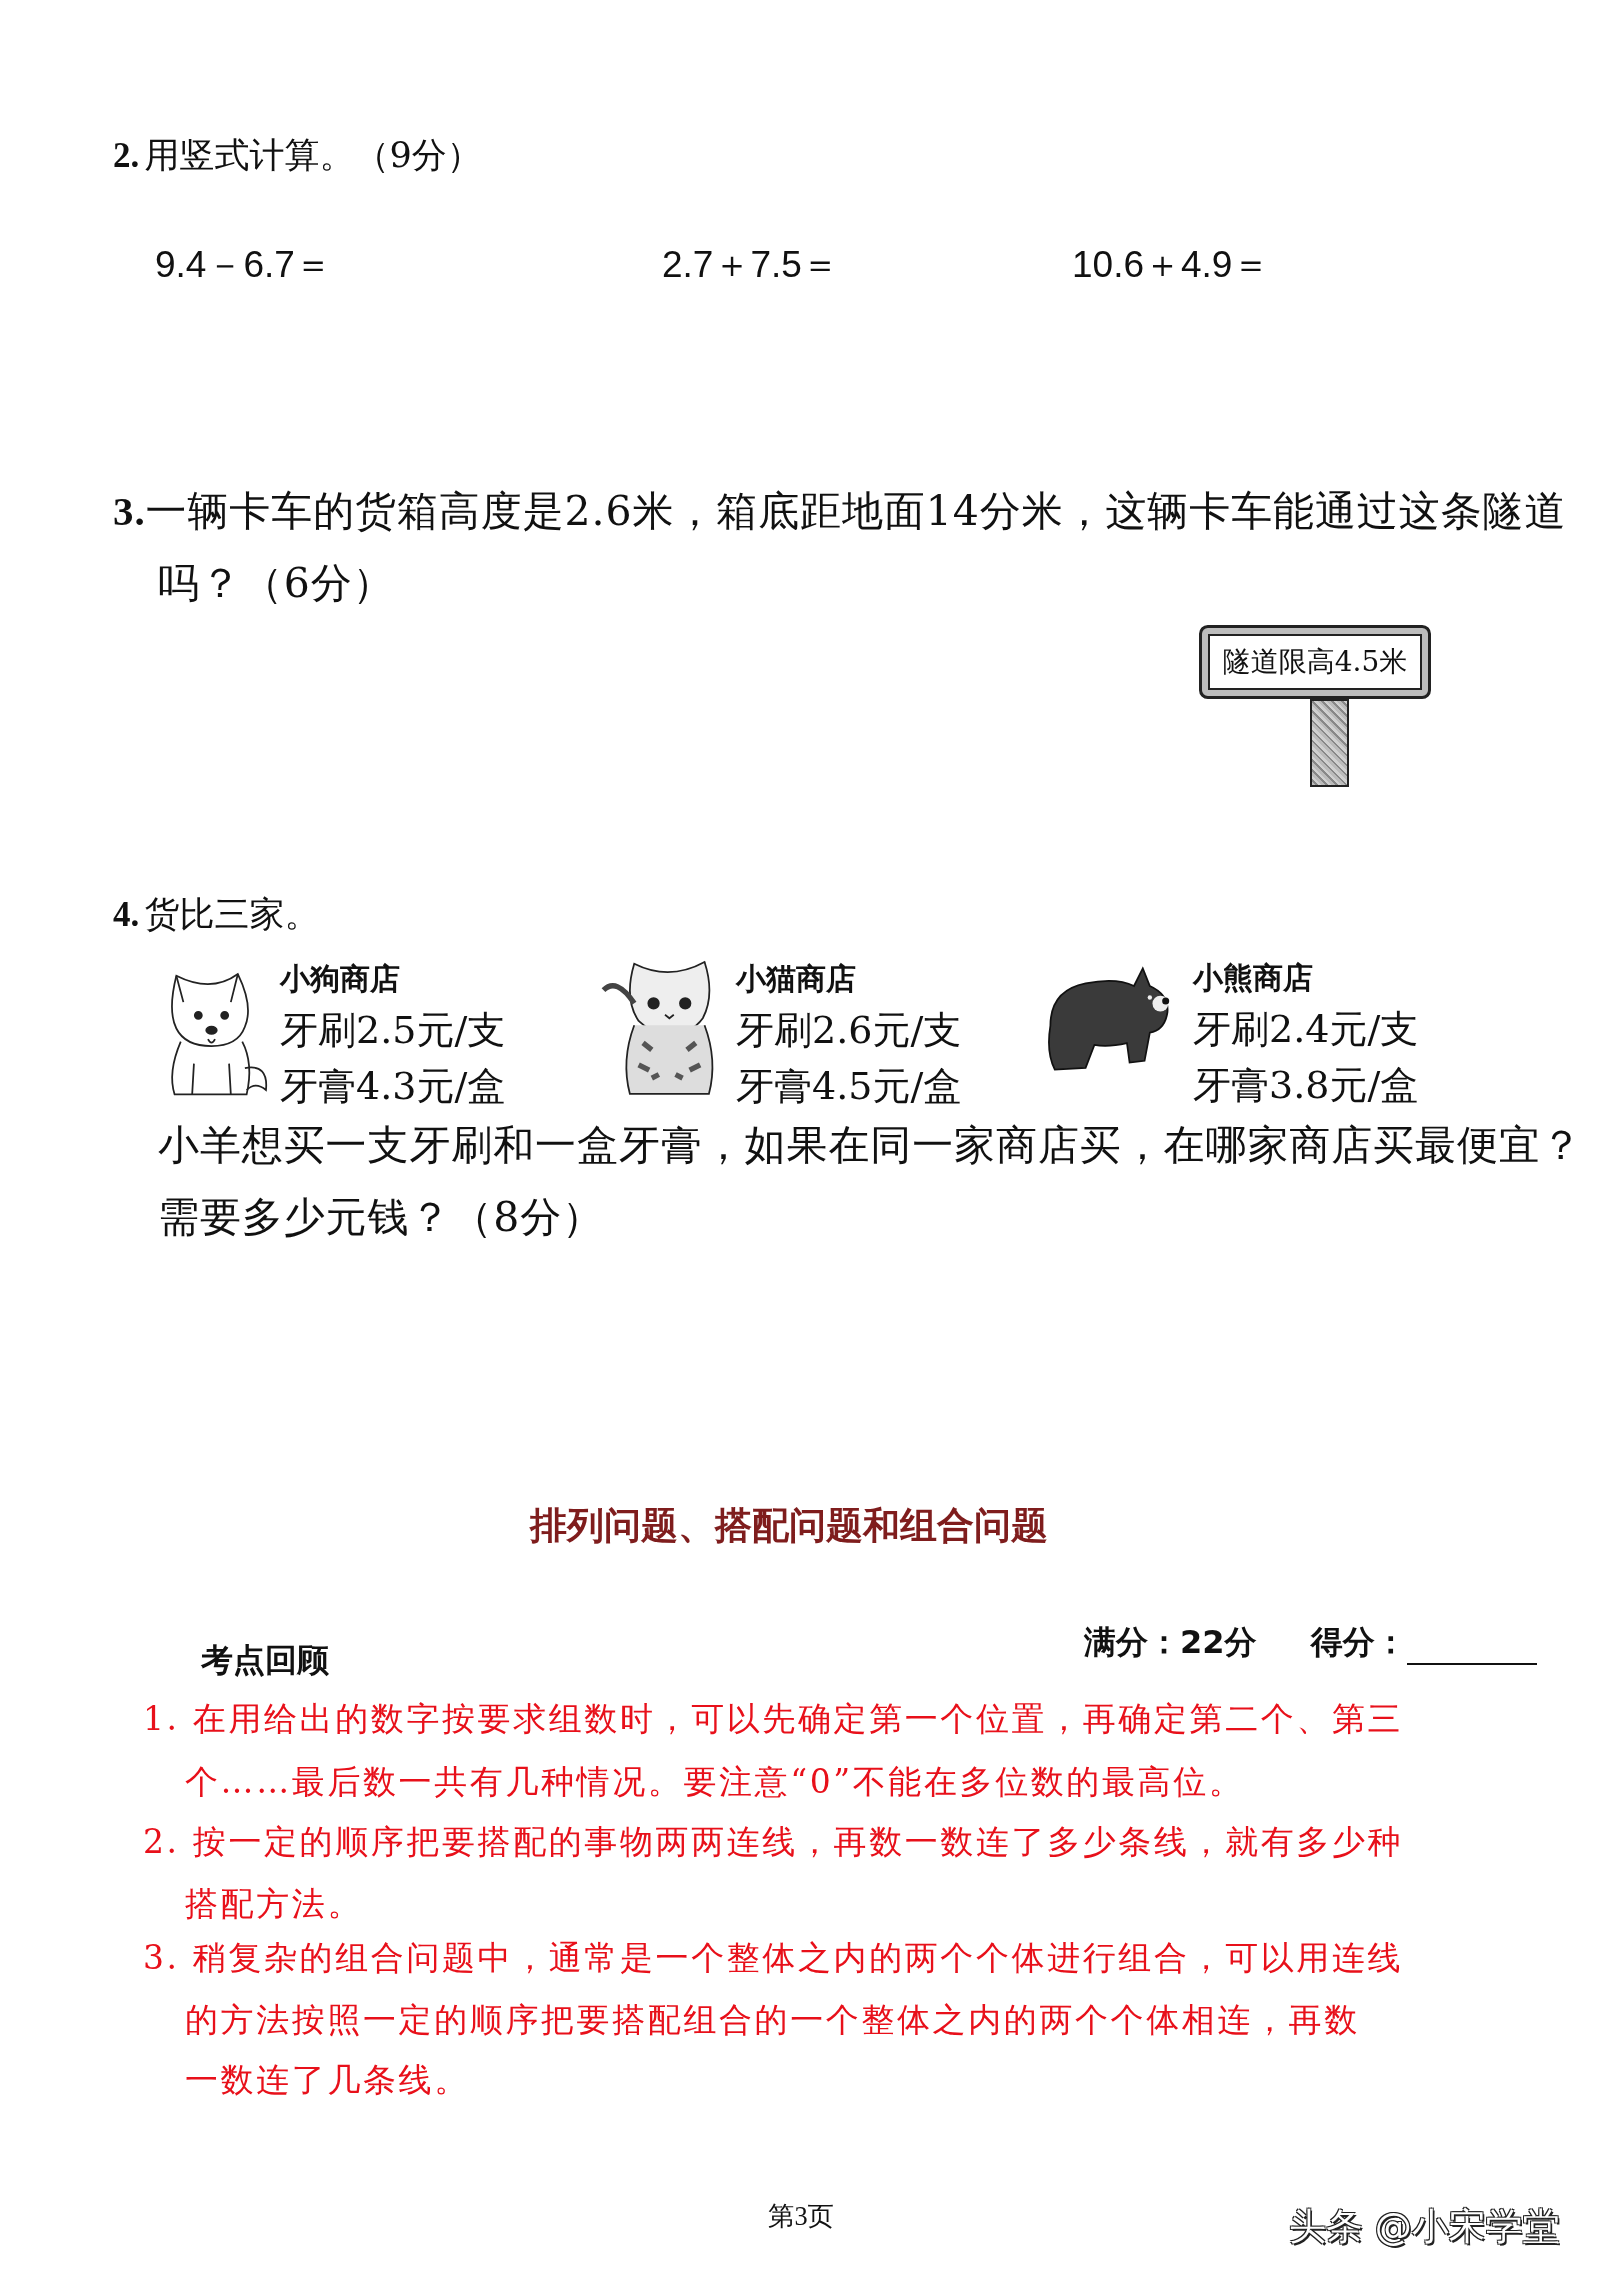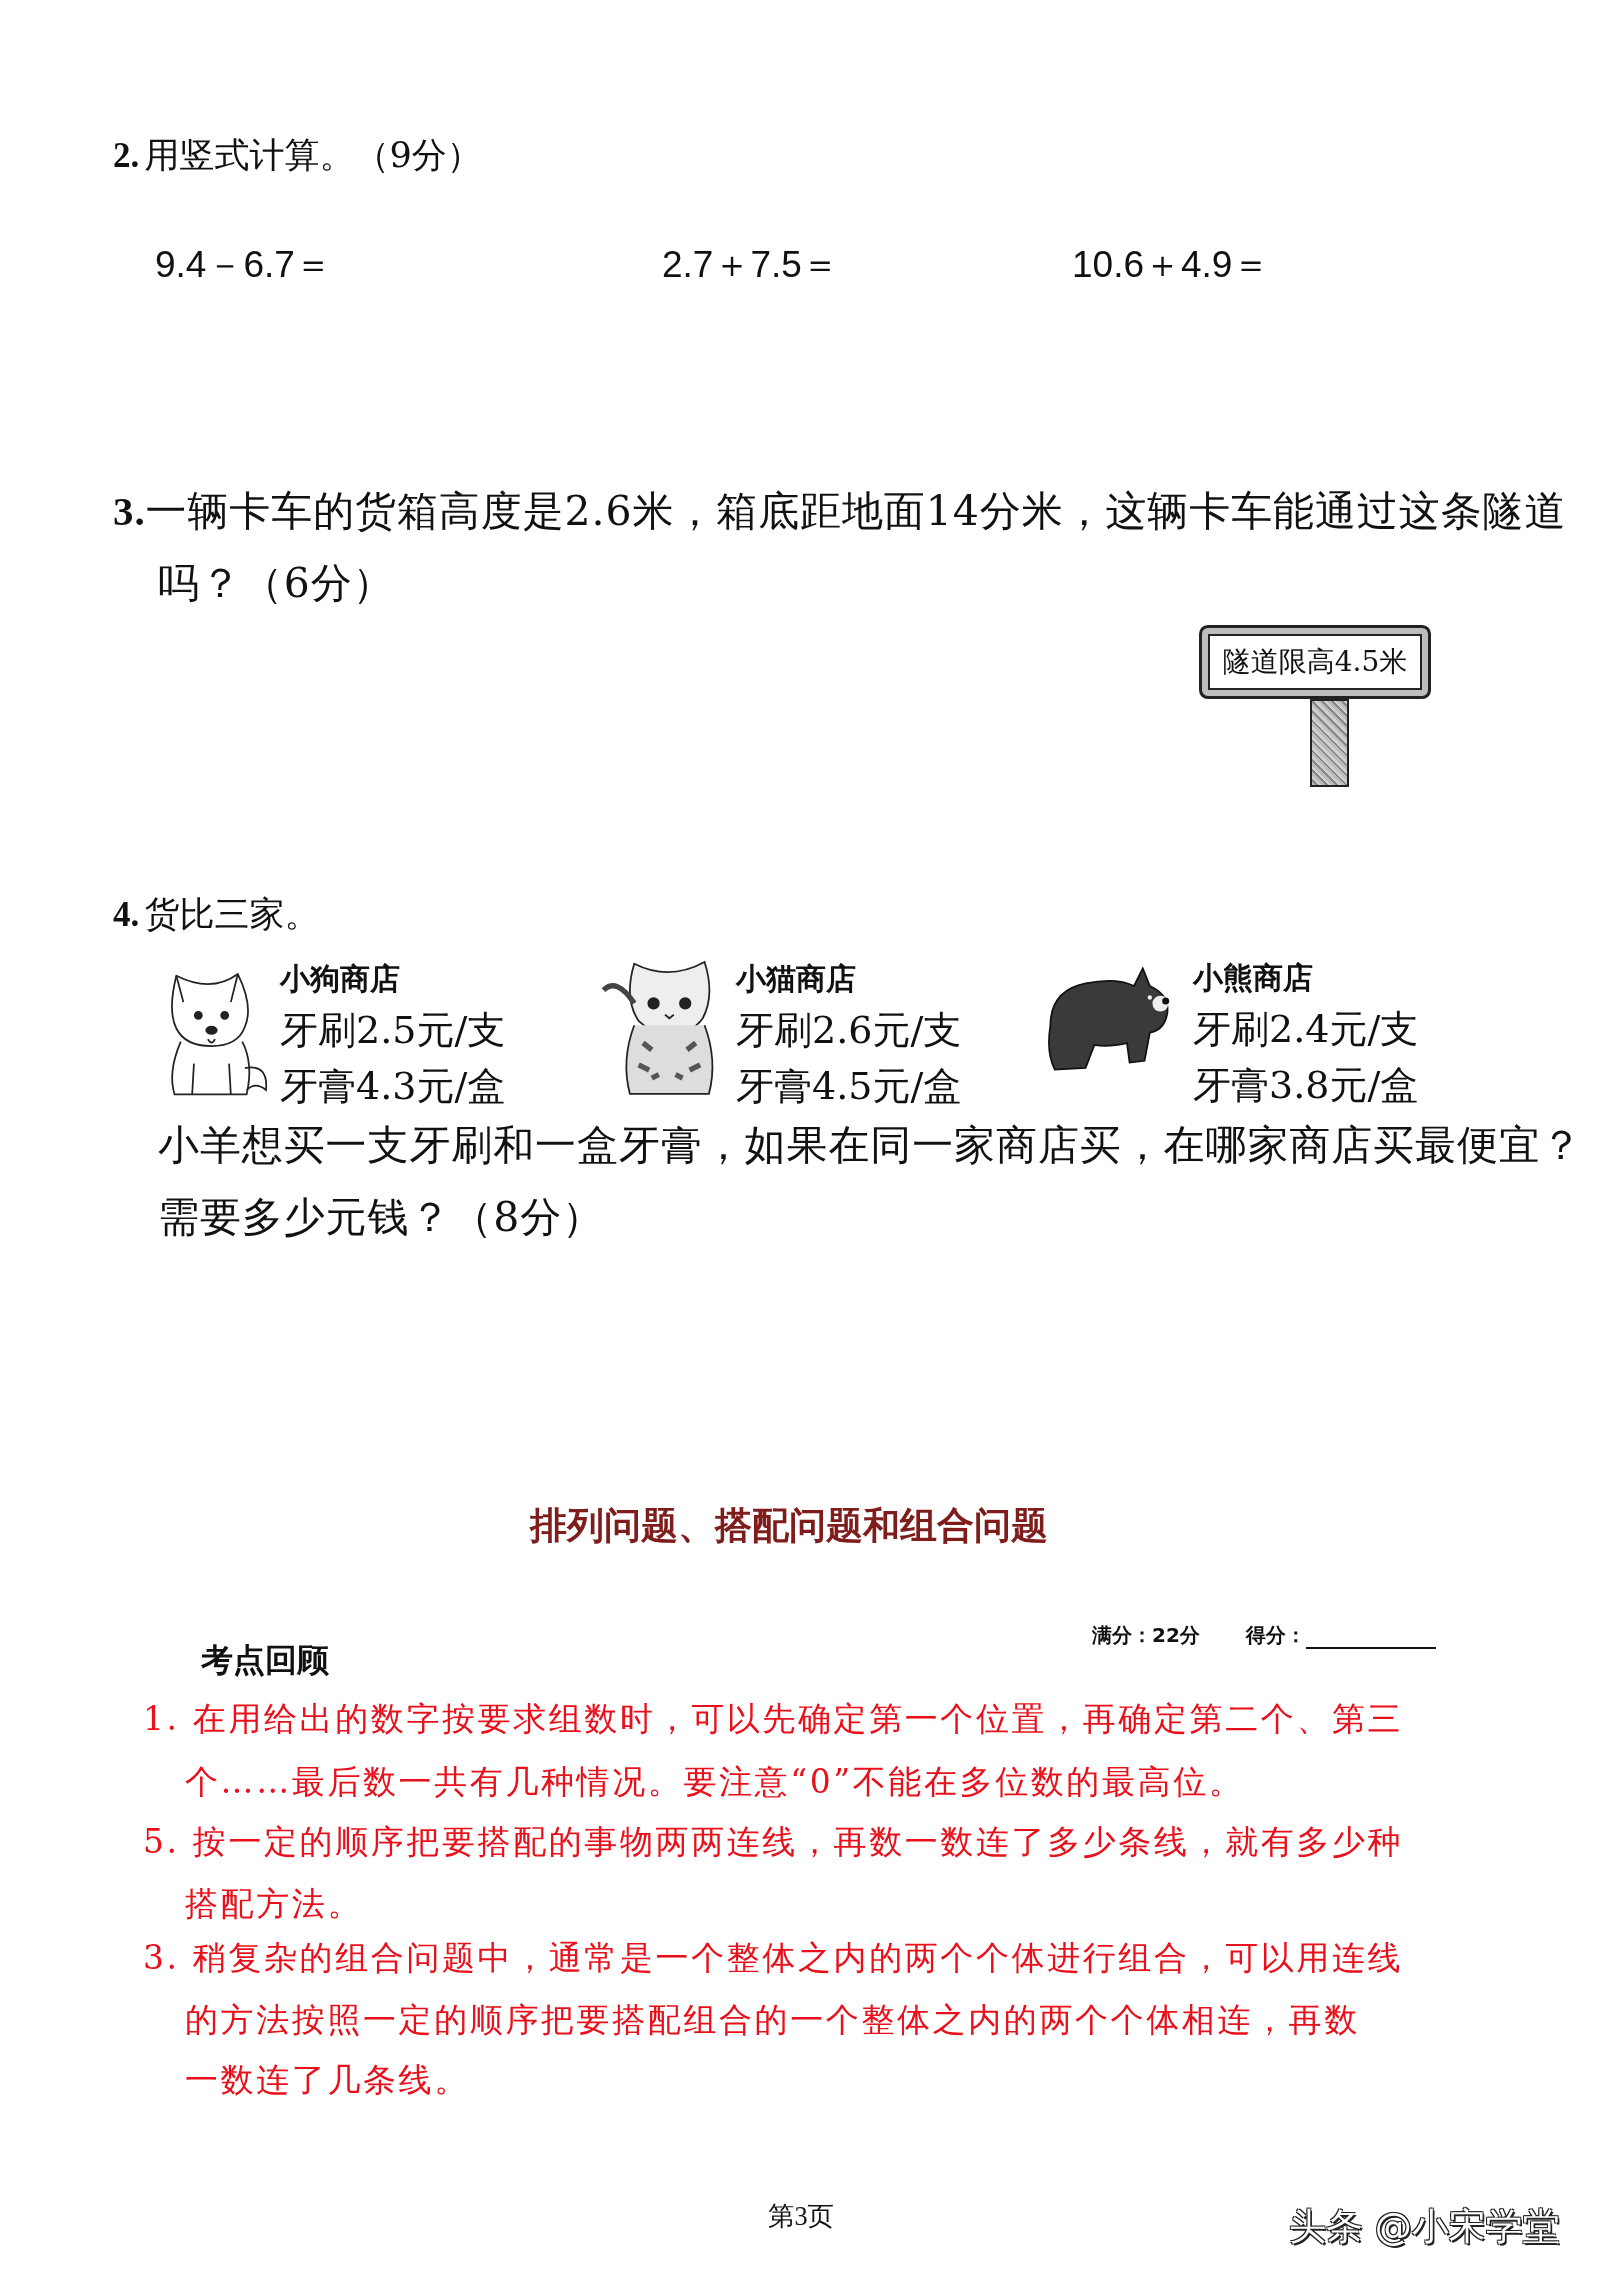--- a/index.html
+++ b/index.html
@@ -16,21 +16,21 @@
   .sign-inner { width:100%; height:100%; background:#fff; border:2.6px solid #222; box-sizing:border-box;
           display:flex; align-items:center; justify-content:center; font-size:28px; }
   .post { position:absolute; left:1310px; top:699px; width:39px; height:88px;
           background:repeating-linear-gradient(45deg,#bbb 0 2.6px,#888 2.6px 4.4px,#d0d0d0 4.4px 7px);
           border:2.6px solid #222; box-sizing:border-box; }
   .shop { position:absolute; }
   .shop-name { font-family:"DejaVu Sans","Liberation Sans",sans-serif; font-weight:bold; font-size:30px; }
   .shop-line { font-size:38px; margin-top:5px; }
   .section-title { font-family:"DejaVu Sans","Liberation Sans",sans-serif; font-weight:bold; font-size:37px; color:#7f1d1d; }
   .review-head { font-family:"DejaVu Sans","Liberation Sans",sans-serif; font-weight:bold; font-size:32px; }
-  .score { font-family:"DejaVu Sans","Liberation Sans",sans-serif; font-weight:bold; font-size:20px;margin-left:8px; }
+  .score { font-family:"DejaVu Sans","Liberation Sans",sans-serif; font-weight:bold; font-size:32px; }
   .blank { display:inline-block; width:130px; border-bottom:2.6px solid #111; height:26.4px; vertical-align:bottom; }
   .tip { font-size:33px; letter-spacing:2.6px; color:#e8101a; }
   .footer { font-family:"Liberation Serif",serif; font-size:26.4px; }
   .watermark { font-family:"DejaVu Sans","Liberation Sans",sans-serif; font-size:37px; color:#fff;
                text-shadow: 1.8px 1.8px 0 #222, -0.9px -0.9px 0 #222, 0.9px -0.9px 0 #222, -0.9px 0.9px 0 #222; }
 </style>
 </head>
 <body>
 
 <div class="abs q-title" style="left:113px;top:132px;">
@@ -110,21 +110,21 @@
 <div class="abs section-title" style="left:530px;top:1501px;">排列问题、搭配问题和组合问题</div>
 <div class="abs review-head" style="left:201px;top:1639px;">考点回顾</div>
 <div class="abs score" style="left:1084px;top:1621px;">
   <span>满分：22分</span>
   <span style="display:inline-block;width:32px;"></span>
   <span>得分：</span><span class="blank"></span>
 </div>
 
 <div class="abs tip" style="left:143px;top:1697px;">1. 在用给出的数字按要求组数时，可以先确定第一个位置，再确定第二个、第三</div>
 <div class="abs tip" style="left:185px;top:1760px;">个……最后数一共有几种情况。要注意“0”不能在多位数的最高位。</div>
-<div class="abs tip" style="left:143px;top:1820px;">5. 按一定的顺序把要搭配的事物两两连线，再数一数连了多少条线，就有多少种</div>
+<div class="abs tip" style="left:143px;top:1820px;">2. 按一定的顺序把要搭配的事物两两连线，再数一数连了多少条线，就有多少种</div>
 <div class="abs tip" style="left:185px;top:1882px;">搭配方法。</div>
 <div class="abs tip" style="left:143px;top:1936px;">3. 稍复杂的组合问题中，通常是一个整体之内的两个个体进行组合，可以用连线</div>
 <div class="abs tip" style="left:185px;top:1998px;">的方法按照一定的顺序把要搭配组合的一个整体之内的两个个体相连，再数</div>
 <div class="abs tip" style="left:185px;top:2058px;">一数连了几条线。</div>
 
 <div class="abs footer" style="left:768px;top:2199px;">第3页</div>
 <div class="abs watermark" style="left:1289px;top:2202px;">头条 @小宋学堂</div>
 
 
 </body></html>

